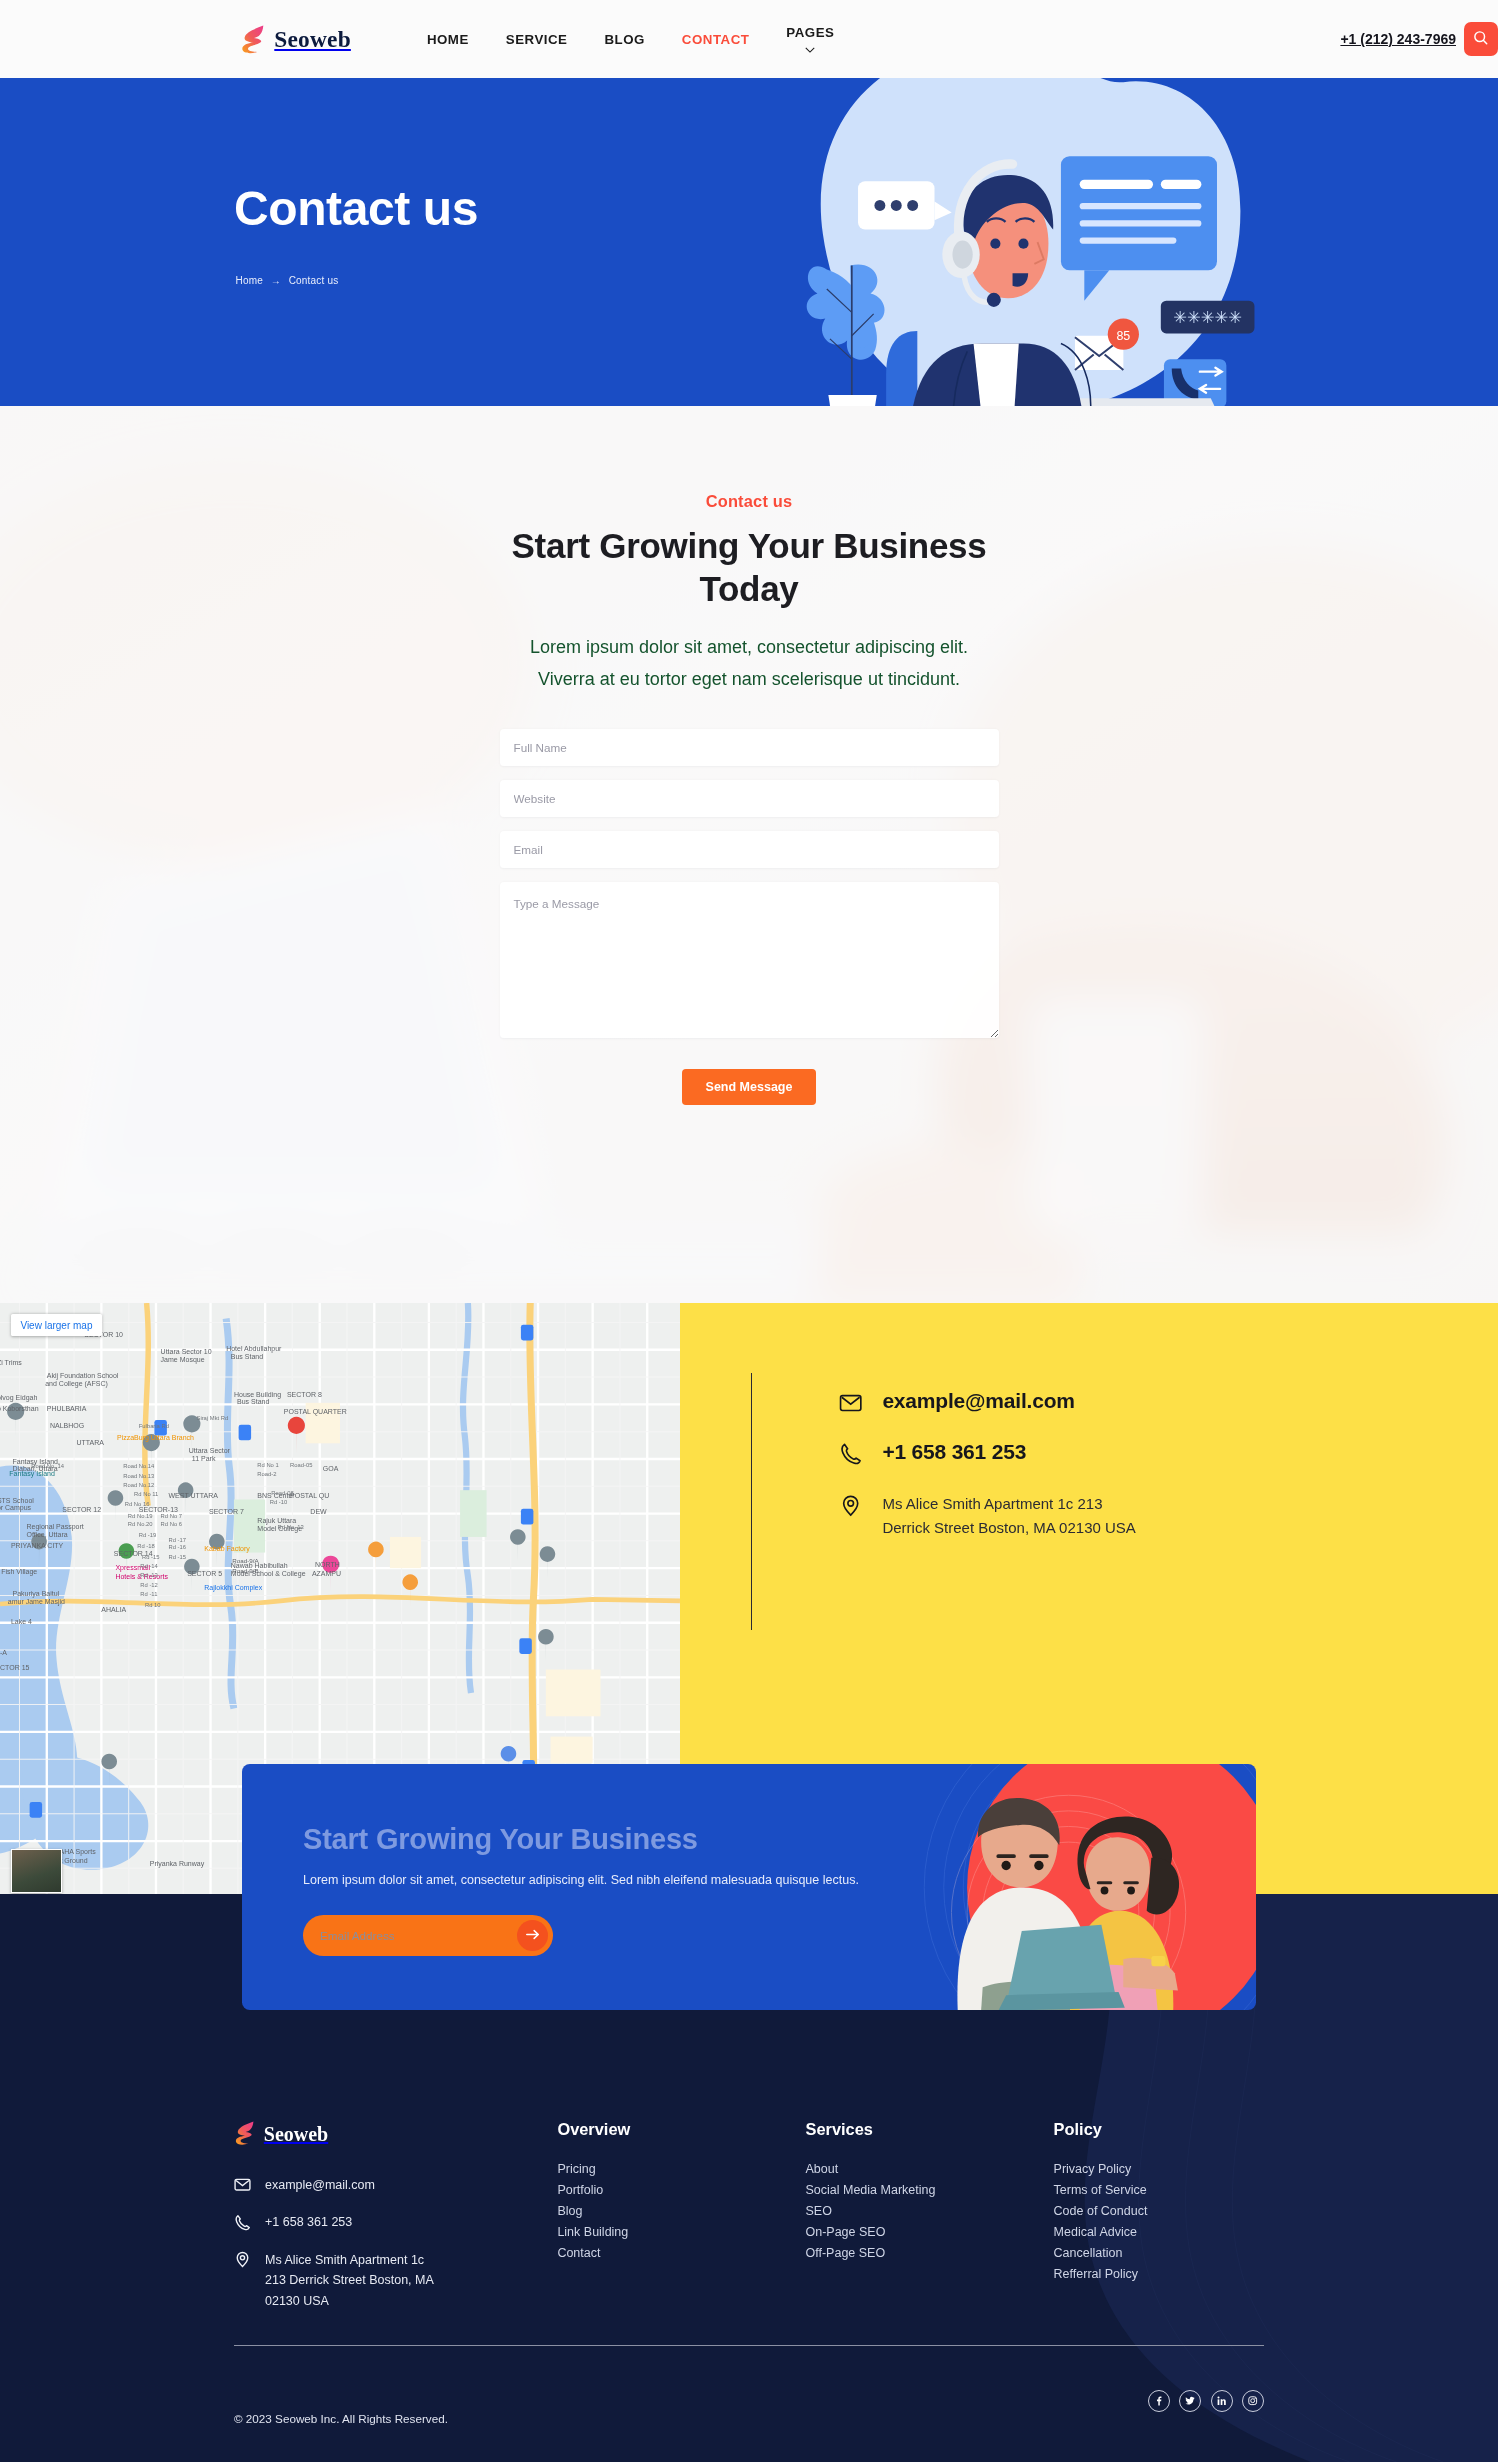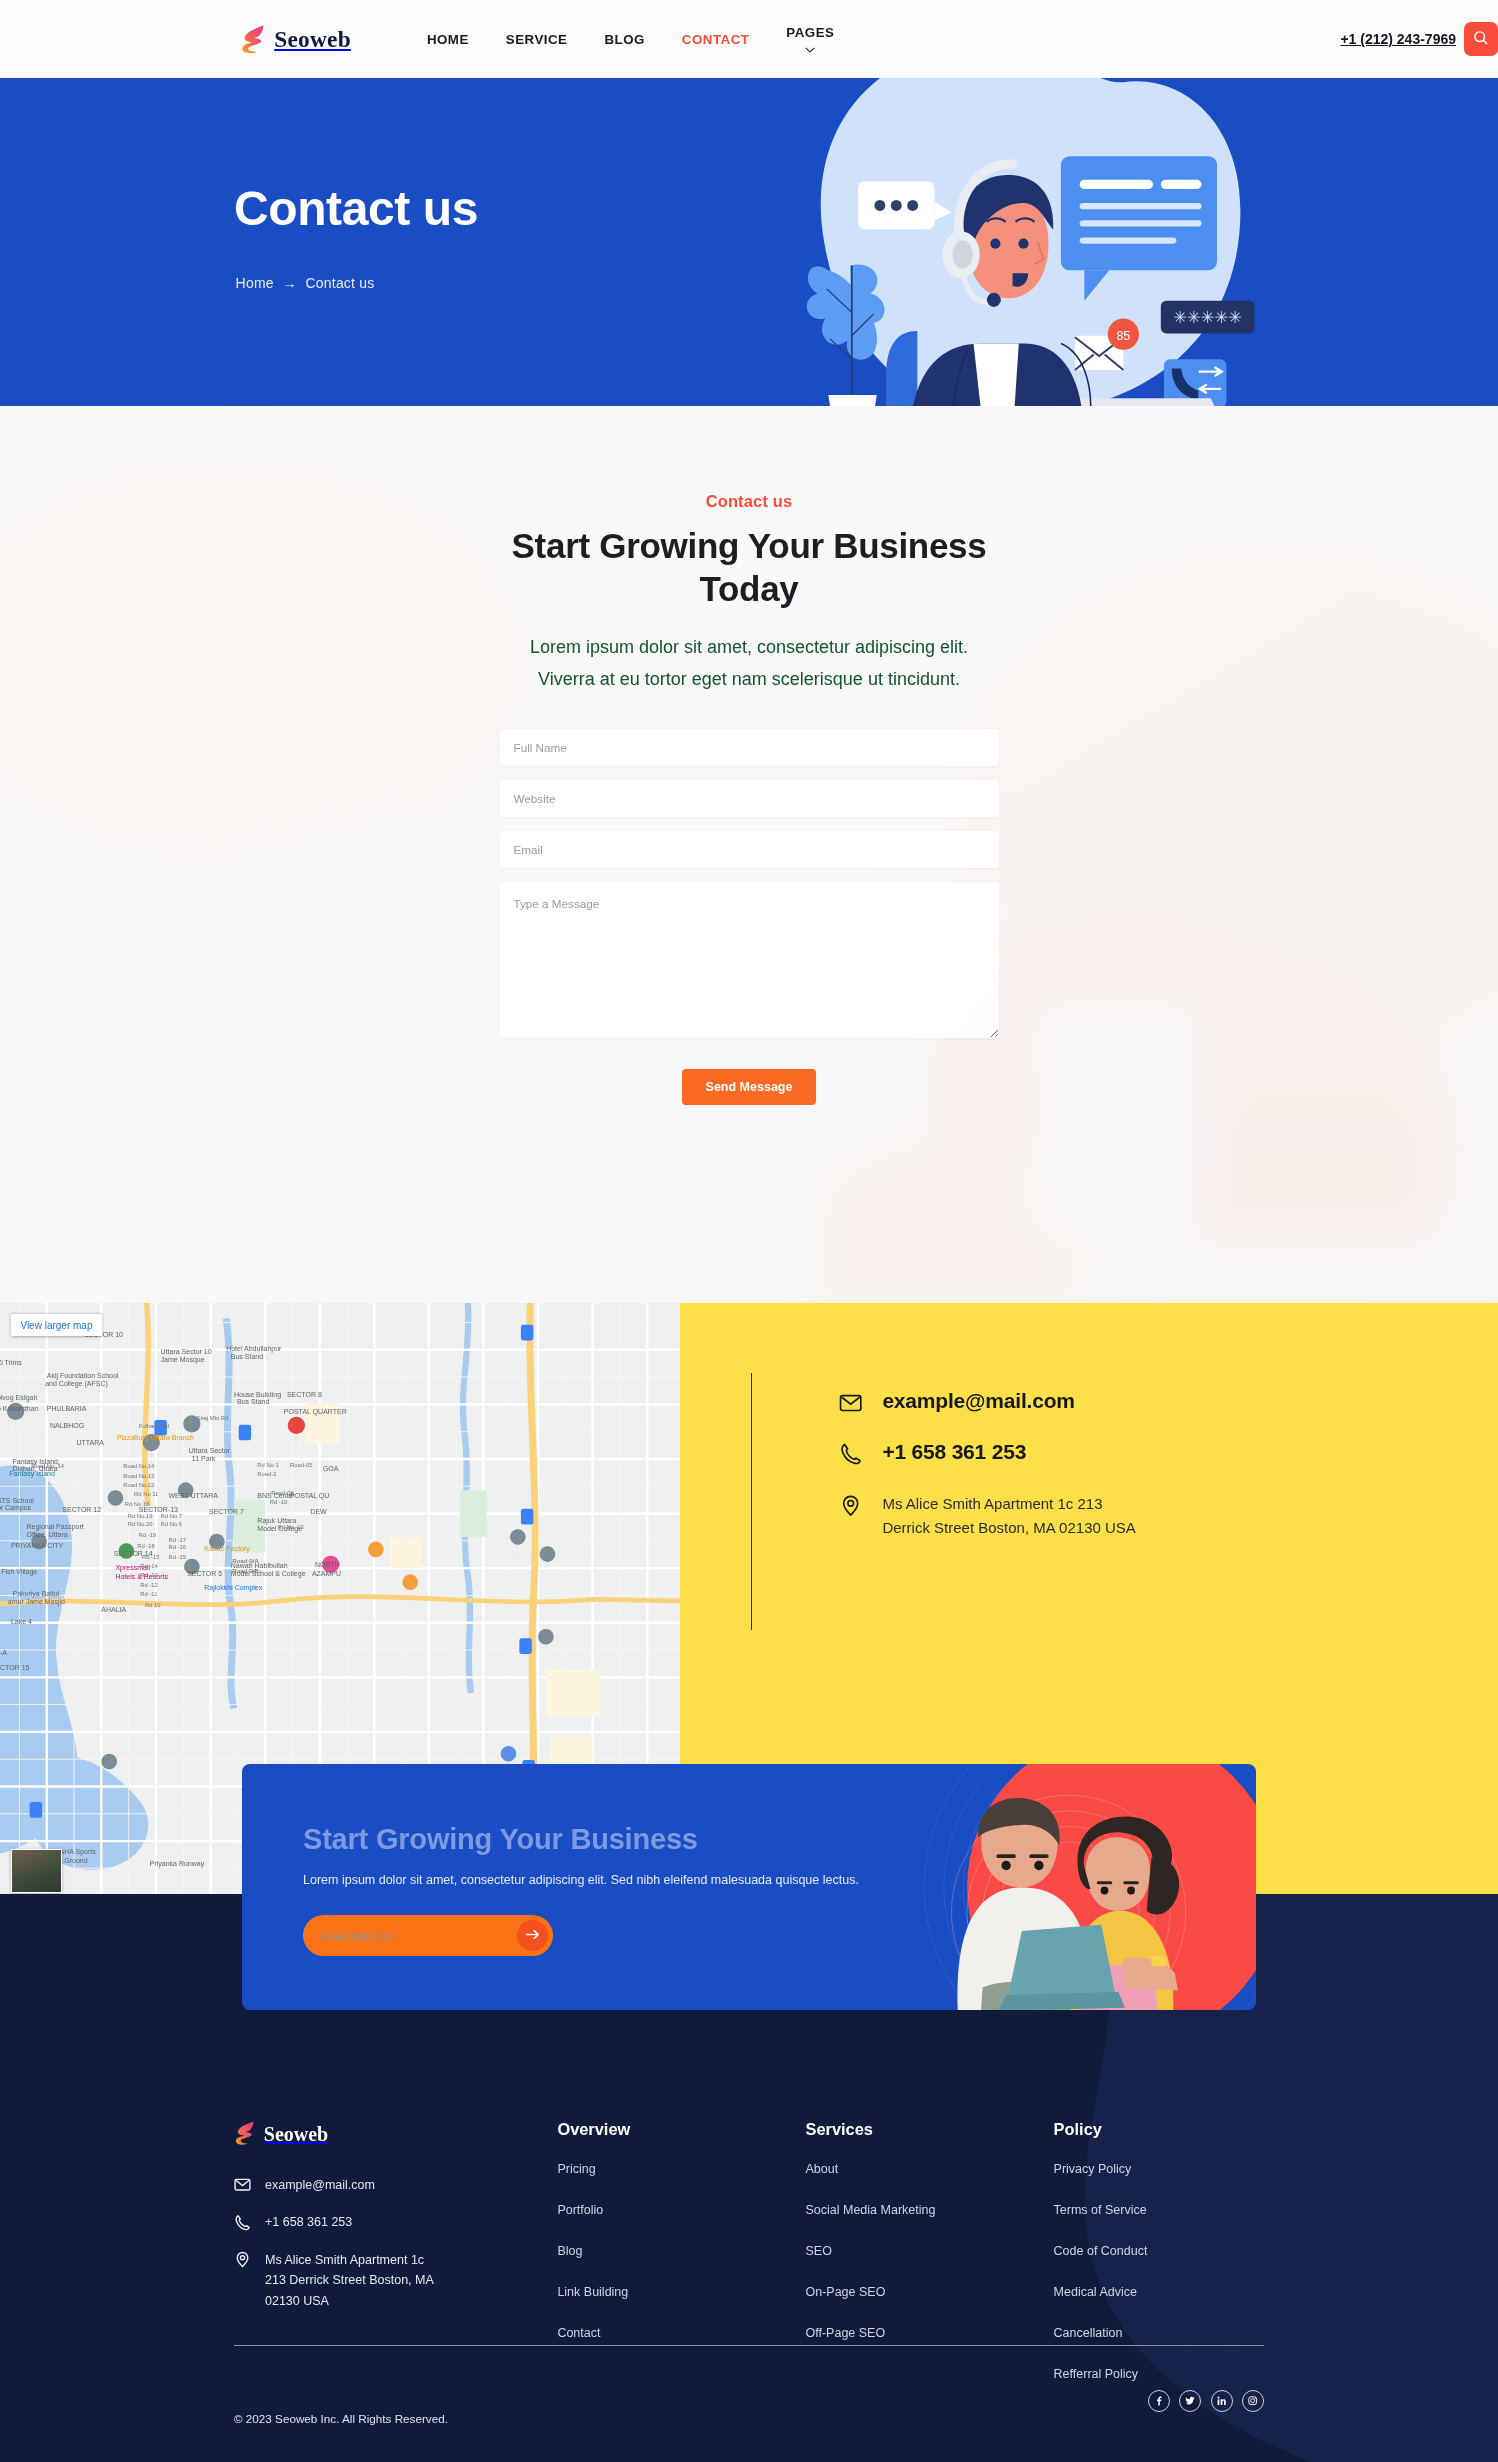--- a/index.html
+++ b/index.html
@@ -63,21 +63,21 @@
     position: relative;
     overflow: hidden;
   }
   .hero-inner { width: 1030px; margin: 0 auto; position: relative; height: 100%; }
   .hero-title {
     position: absolute; left: 0; top: 103px;
     font-size: 48px; font-weight: 800; color: #fff; letter-spacing: -0.4px;
   }
   .breadcrumb {
     position: absolute; left: 1.6px; top: 197px;
-    font-size: 14px; color: #e9eefc; letter-spacing: 0.2px;
+    font-size: 10px; color: #e9eefc; letter-spacing: 0.2px;
   }
   .breadcrumb .sep { margin: 0 4.7px; }
   .hero-art {
     position: absolute; left: 499px; top: -70px;
     width: 531px; height: 437px;
   }
 
   
   .contact-section {
     height: 897px;
@@ -203,21 +203,21 @@
     font-family: "Liberation Serif", serif; font-weight: 700;
     font-size: 20px; color: #fff;
   }
   .fcontact { margin-top: 25px; display: flex; flex-direction: column; gap: 17px; }
   .frow { display: flex; align-items: flex-start; gap: 14px; }
   .fico { width: 17px; height: 17px; flex: 0 0 17px; margin-top: 1.6px; }
   .ftext { font-size: 12.5px; line-height: 1.65; color: #e6e9f2; }
   .fcol { width: 257px; }
   .fcol.policy { width: 218px; }
   .fhead { font-size: 16.4px; font-weight: 700; color: #fff; }
-  .flinks { margin-top: 23.4px; display: flex; flex-direction: column; gap: 27px; }
+  .flinks { margin-top: 23.4px; display: flex; flex-direction: column; gap: 7px; }
   .flinks a { font-size: 12.5px; color: #cfd5e6; text-decoration: none; }
   .footer-bar {
     position: absolute; left: 50%; transform: translateX(-50%);
     bottom: 37px; width: 1030px;
   }
   .fdiv { height: 0.8px; background: #8b90a3; }
   .fbar-row {
     margin-top: 31px; display: flex; align-items: center; justify-content: space-between;
   }
   .copyright { font-size: 11.7px; color: #dfe3ef; margin-top: 35px; }

